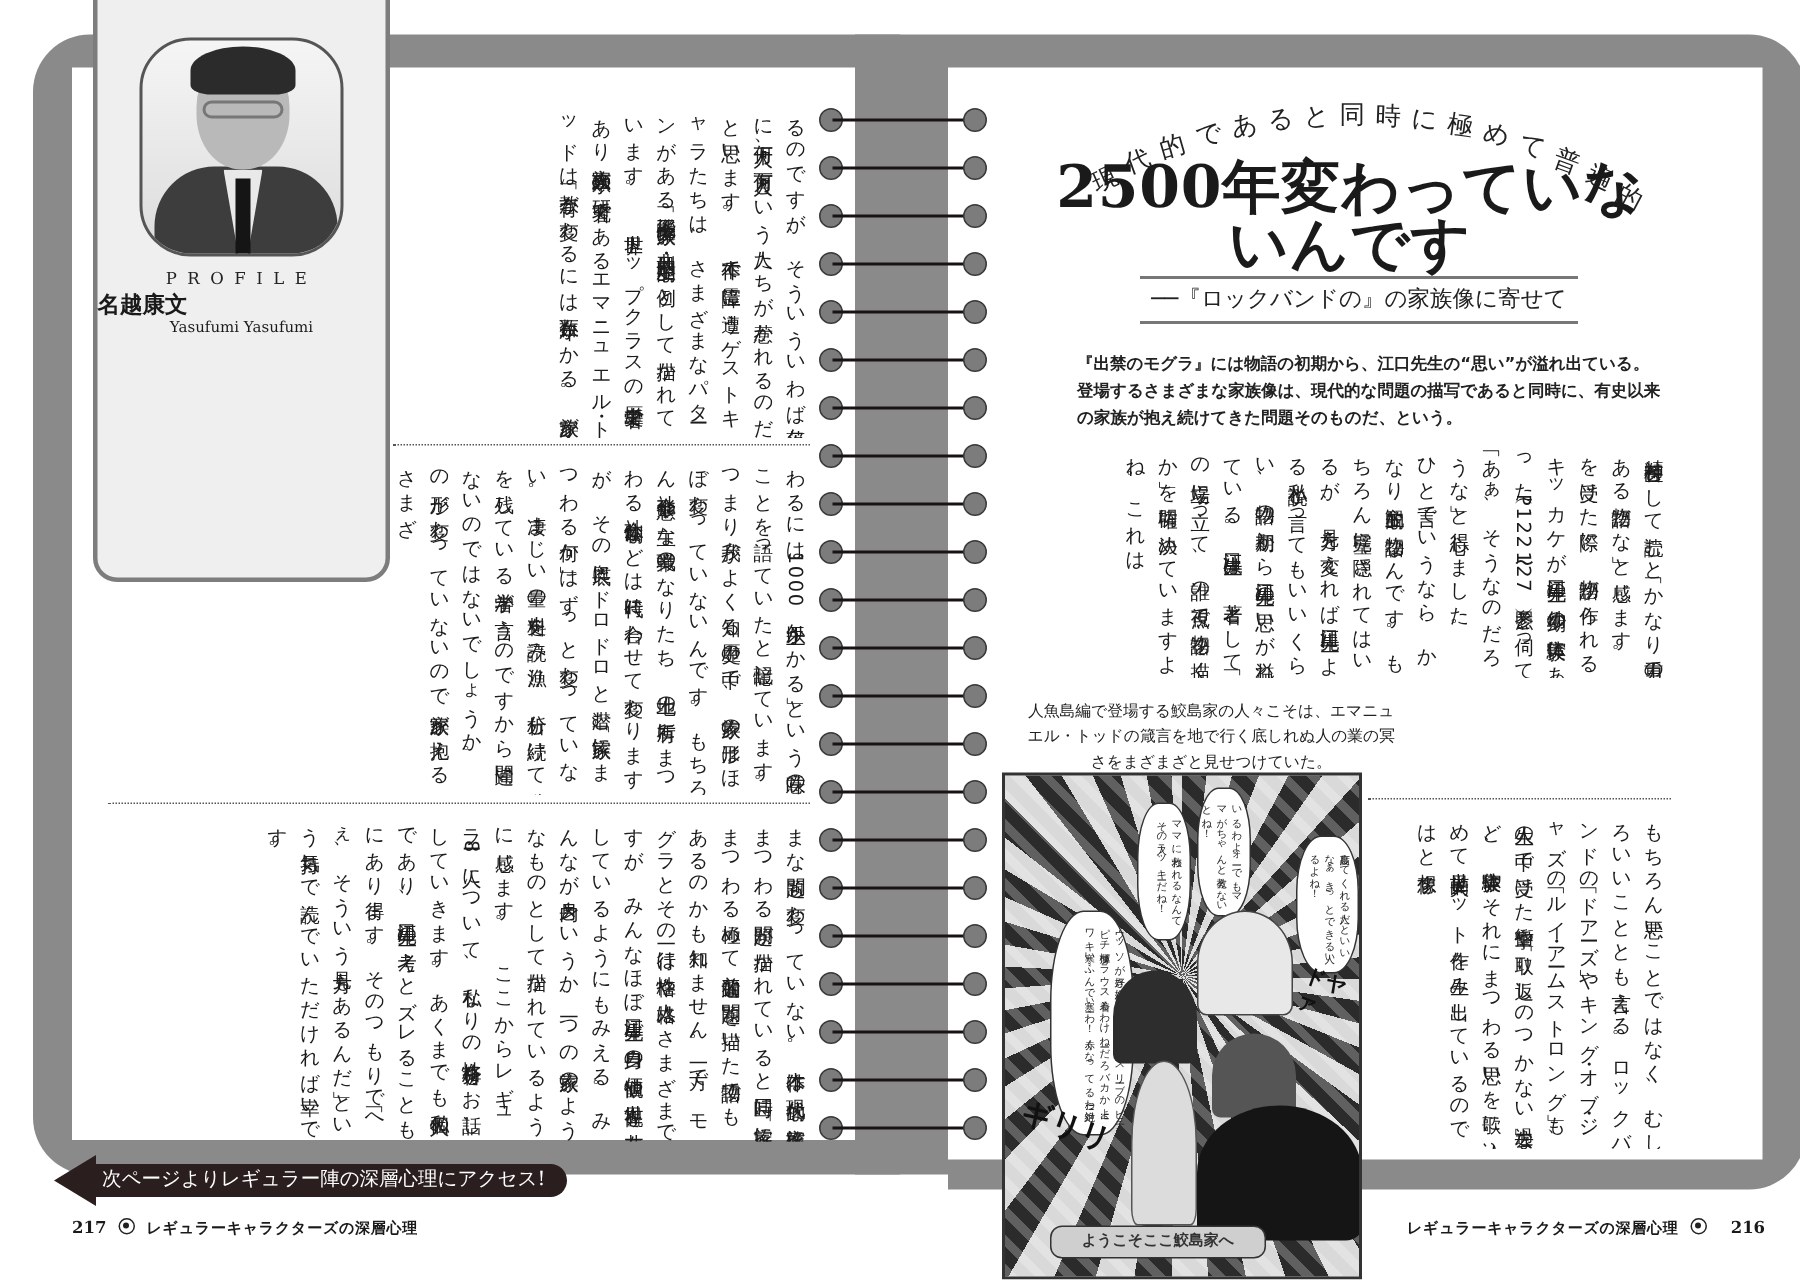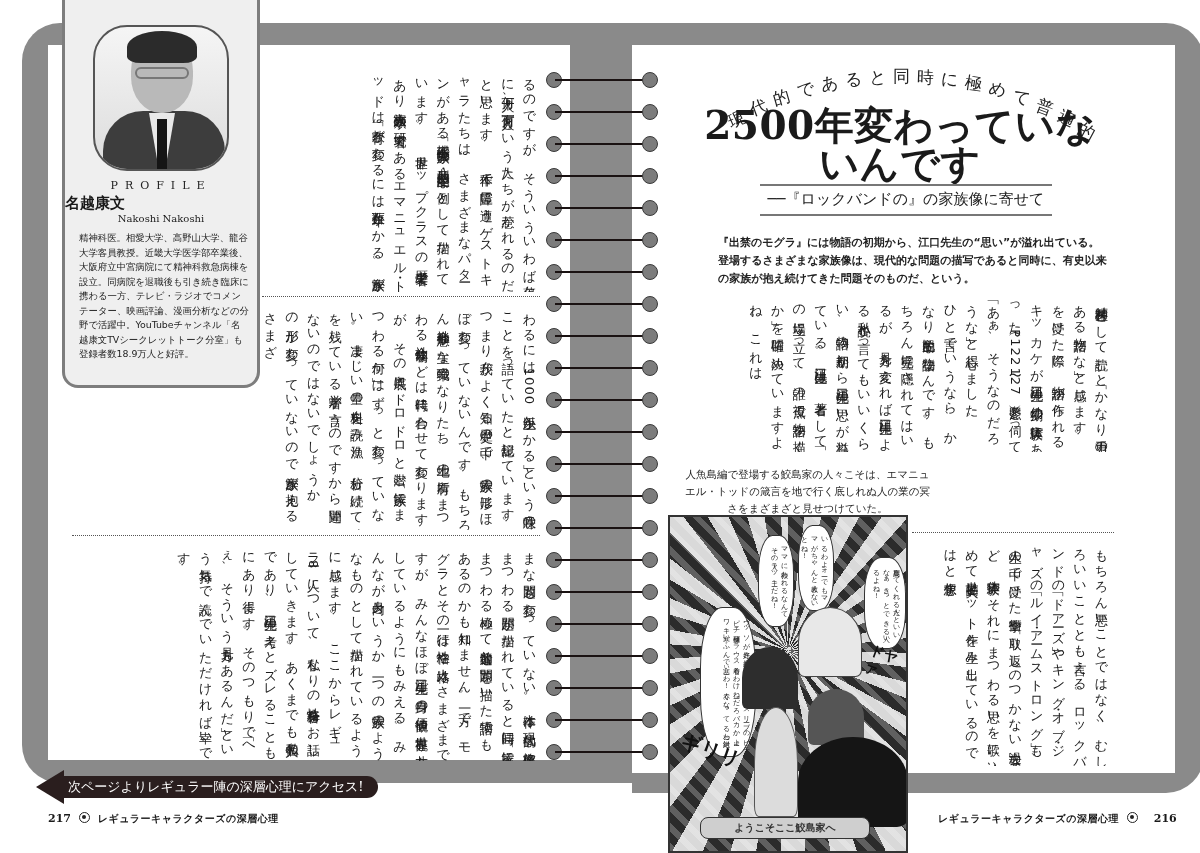--- a/index.html
+++ b/index.html
@@ -55,21 +55,21 @@
   .caption { position: absolute; left: 685px; top: 466px; width: 245px; font-size: 10.5px; line-height: 17px; color: #222; text-align: center; }
 
   
   .manga { position: absolute; left: 668px; top: 515px; width: 240px; height: 338px; border: 2px solid #333; overflow: hidden;
     background:
       repeating-linear-gradient(45deg, rgba(255,255,255,0.25) 0 6px, rgba(0,0,0,0.0) 6px 14px),
       repeating-conic-gradient(from 0deg at 50% 40%, #2b2b2b 0deg 7deg, #d9d9d9 7deg 14deg);
   }
   .manga .bubble { position: absolute; background: #fff; border: 1.5px solid #333; border-radius: 40%; writing-mode: vertical-rl; font-size: 7px; line-height: 10px; padding: 6px 4px; color: #222; }
   .manga .fig { position: absolute; border-radius: 50% 50% 10% 10%; }
-  .manga .banner { position: absolute; left: 30px; top: 300px; width: 170px; height: 22px; background: #cfcfcf; border: 1.5px solid #333; border-radius: 8px; font-size: 10px; text-align: center; line-height: 20px; font-weight: bold; color: #333; }
+  .manga .banner { position: absolute; left: 30px; top: 300px; width: 144px; height: 22px; background: #cfcfcf; border: 1.5px solid #333; border-radius: 8px; font-size: 10px; text-align: center; line-height: 20px; font-weight: bold; color: #333; }
   .manga .sfx { position: absolute; font-weight: bold; color: #111; font-size: 20px; transform: rotate(20deg); }
 
   
   .arrow-banner { position: absolute; left: 62px; top: 776px; height: 22px; background: #2a1e1e; border-radius: 0 11px 11px 0; padding: 0 14px 16px 6px; color: #fff; font-family: "DejaVu Serif", serif; font-size: 13px; line-height: 22px; }
   .arrow-head { position: absolute; left: 36px; top: 770px; width: 0; height: 0; border-top: 17px solid transparent; border-bottom: 17px solid transparent; border-right: 28px solid #2a1e1e; }
 
   .folio { position: absolute; top: 812px; font-family: "DejaVu Serif", serif; font-size: 11px; font-weight: bold; color: #1a1a1a; }
   .folio .bullet { display: inline-block; width: 11px; height: 11px; border: 1.5px solid #222; border-radius: 50%; position: relative; vertical-align: -1px; margin: 0 4px; }
   .folio .bullet::after { content: ""; position: absolute; left: 2px; top: 2px; width: 4px; height: 4px; background: #222; border-radius: 50%; }
   .folio .series { font-family: "DejaVu Sans", sans-serif; font-size: 10px; font-weight: bold; letter-spacing: 0.5px; margin-top: 43px; }
@@ -200,22 +200,21 @@
   <div class="photo">
     <div class="body"></div>
     <div class="shirt"></div>
     <div class="tie"></div>
     <div class="head"></div>
     <div class="hair"></div>
     <div class="glasses"></div>
   </div>
   <div class="prof-label">PROFILE</div>
   <div class="prof-name">名越康文</div>
-  <div class="prof-roman">Nakoshi Nakoshi</div>
-  <div class="prof-bio">精神科医。相愛大学、高野山大学、龍谷大学客員教授。近畿大学医学部卒業後、大阪府立中宮病院にて精神科救急病棟を設立。同病院を退職後も引き続き臨床に携わる一方、テレビ・ラジオでコメンテーター、映画評論、漫画分析などの分野で活躍中。YouTubeチャンネル「名越康文TVシークレットトーク分室」も登録者数18.9万人と好評。</div>
+  <div class="prof-roman">Yasufumi Yasufumi</div>
 </div>
 
 <div class="vt" style="left:268px; top:70px; width:272px; height:222px;">るのですが、そういういわば欠落に何十万人、何百万人という人たちが惹かれるのだと思います。　本作で霊障に遭うゲストキャラたちは、さまざまなパターンがある「機能不全家族」の典型的・定型的な例として描かれています。　世界トップクラスの歴史学者であり家族人類学の研究者であるエマニュエル・トッドは「教育が変わるには数百年かかる。家族が変</div>
 <div class="dotted" style="left:262px; top:296px; width:278px;"></div>
 <div class="vt" style="left:72px; top:304px; width:468px; height:226px;">わるには1000年以上かかる」という意味のことを語っていたと記憶しています。つまり我々がよく知る歴史の中で、家族の形はほぼ変わっていないんです。もちろん社会形態や主な職業のなりたち、土地の所有にまつわる社会体制などは時代に合わせて変わりますが、その奥底にドロドロと潜む「家族にまつわる何か」はずっと変わっていない。凄まじい量の史料を読み漁り、分析し続けて実績を残している学者が言うのですから間違いないのではないでしょうか。　家族の形が変わっていないので家族が抱えるさまざ</div>
 <div class="dotted" style="left:72px; top:535px; width:468px;"></div>
 <div class="vt" style="left:72px; top:543px; width:468px; height:218px;">まな問題も変わっていない。本作は現代的な家族像にまつわる問題が描かれていると同時に「家族にまつわる極めて普遍的な問題」を描いた物語でもあるのかも知れません。一方で、モグラとその一行は性格や人格はさまざまですが、みんなほぼ江口先生ご自身の価値観や世界観を共有しているようにもみえる。みんなが身内というか、一つの家族のようなものとして描かれているように感じます。　ここからレギュラー8人について、私なりの性格分析をお話ししていきます。あくまでも私個人の見解であり、江口先生の考えとズレることも十分にあり得ます。そのつもりで「へぇ、そういう見方もあるんだ」という気持ちで読んでいただければ幸いです。</div>
 
 <div class="kicker">
   <span style="left:8px; top:42px; transform:rotate(-24deg)">現</span>

